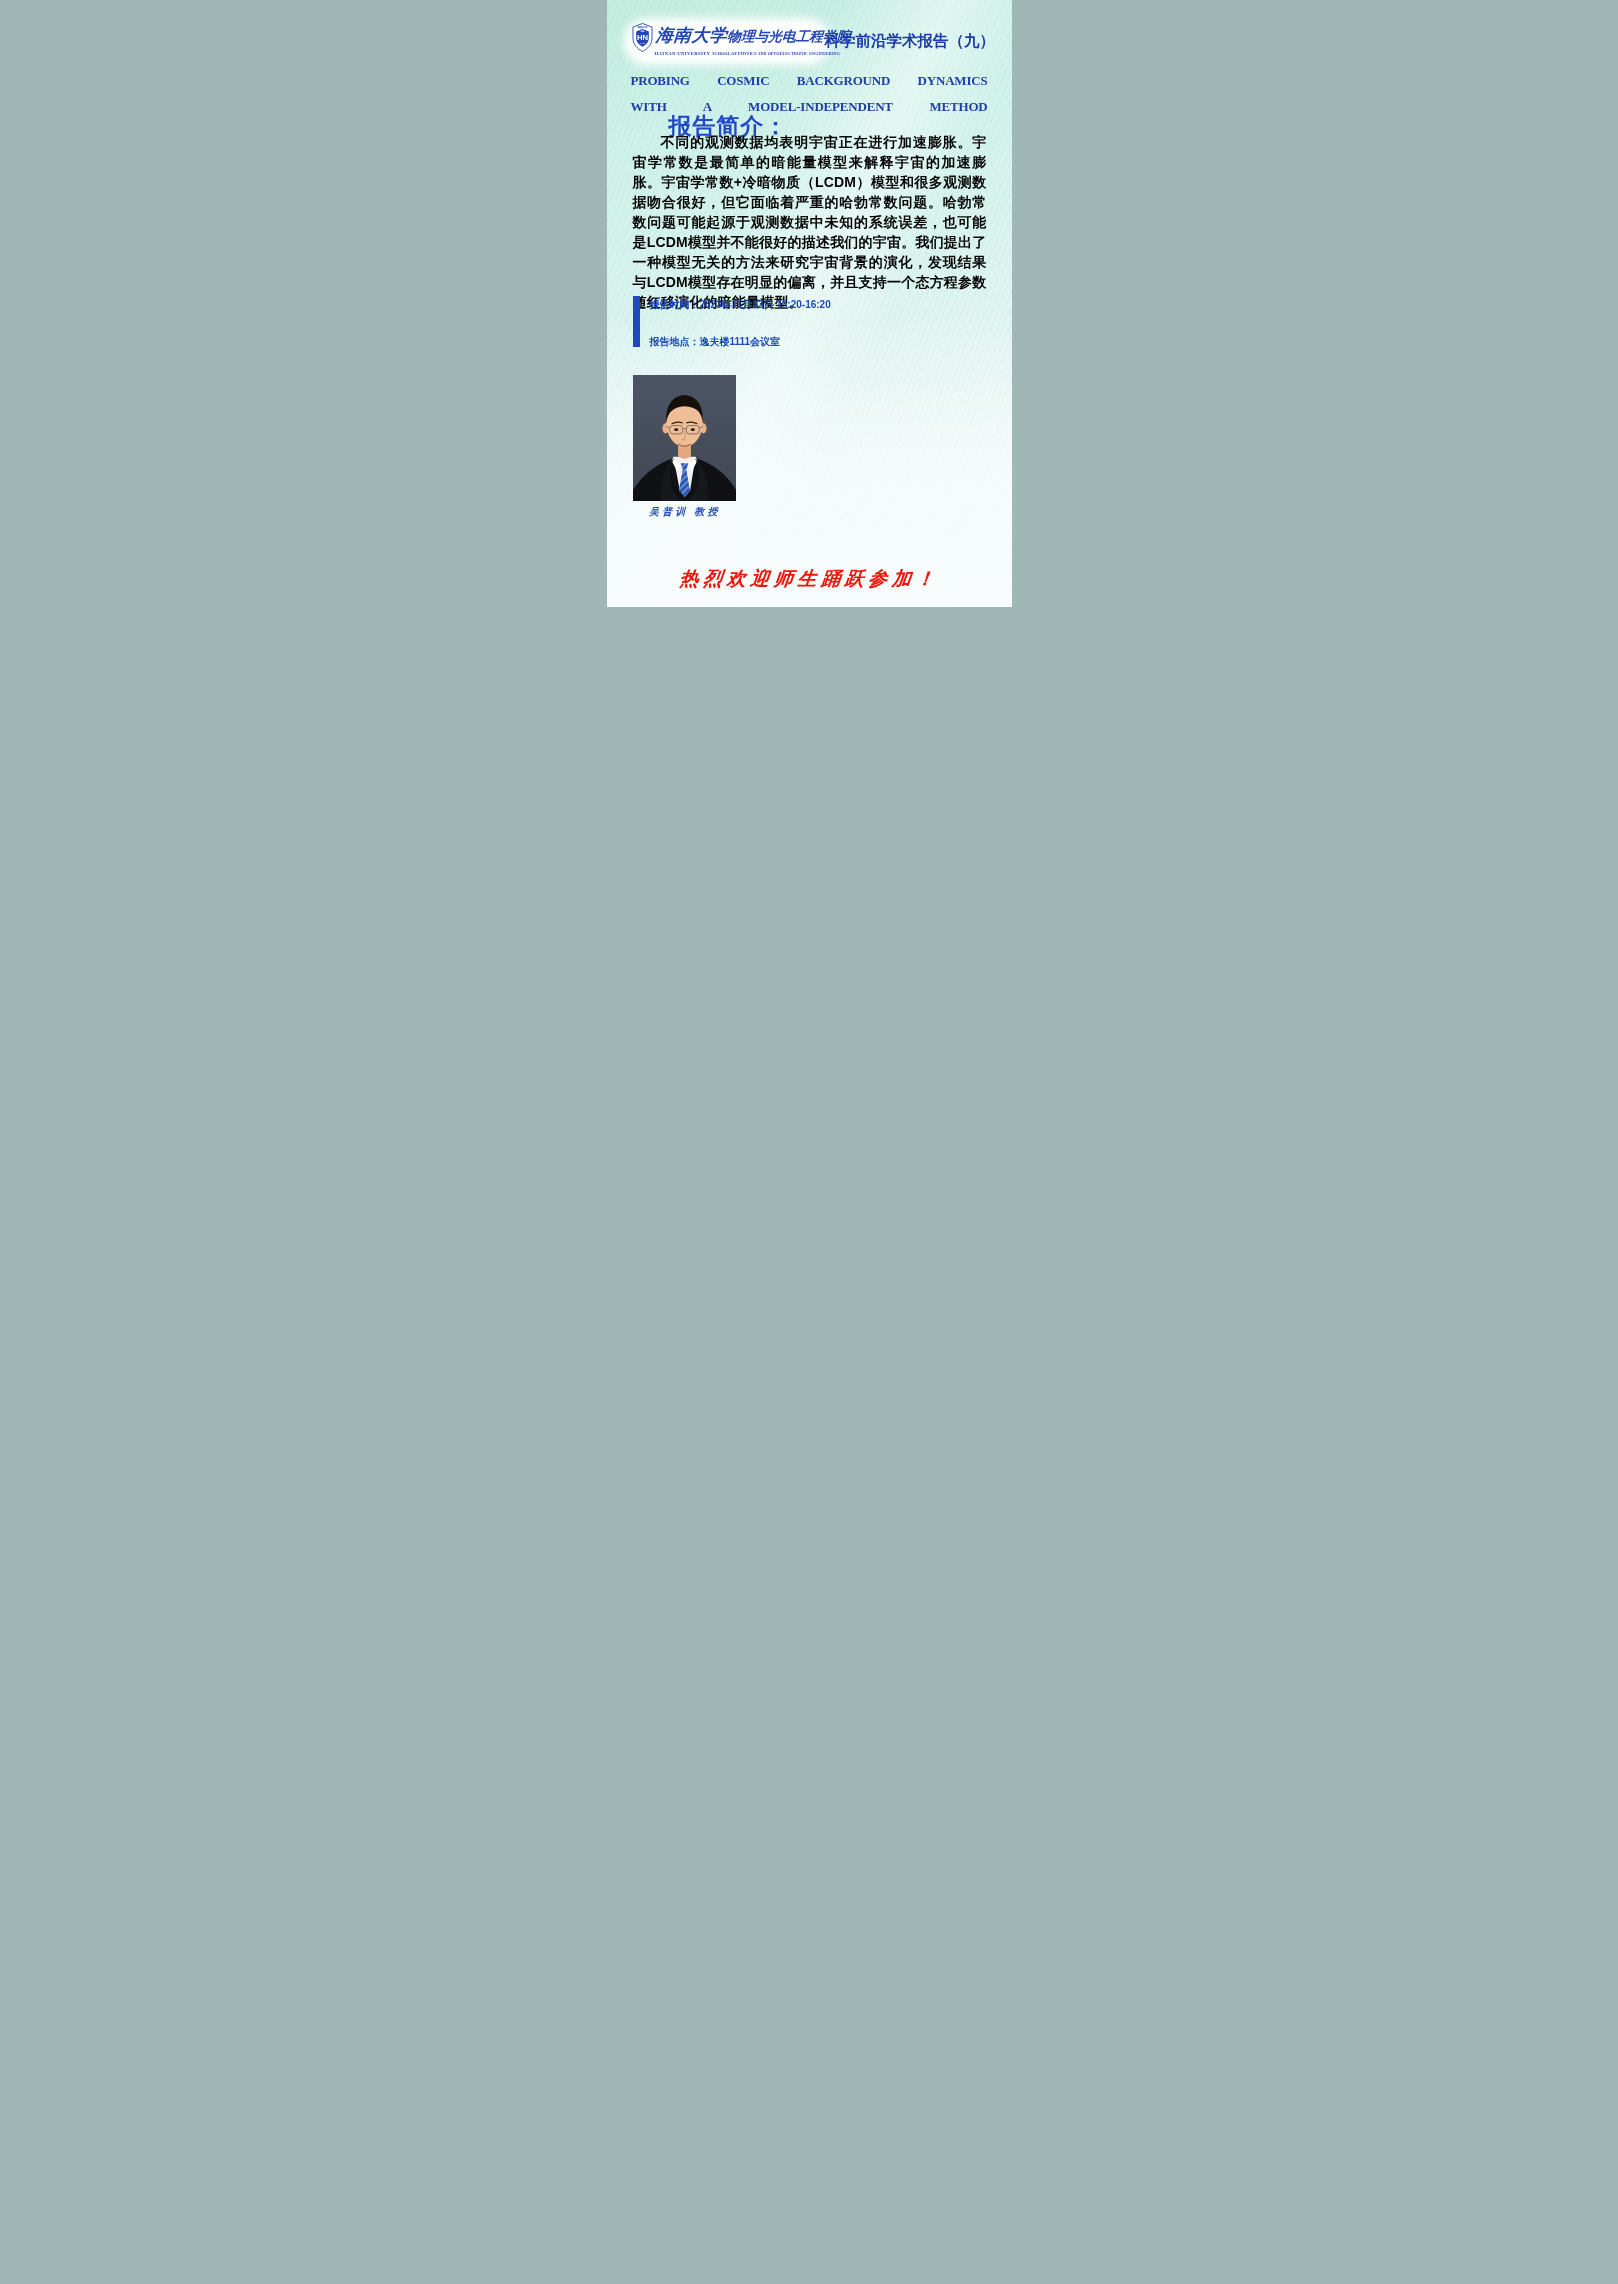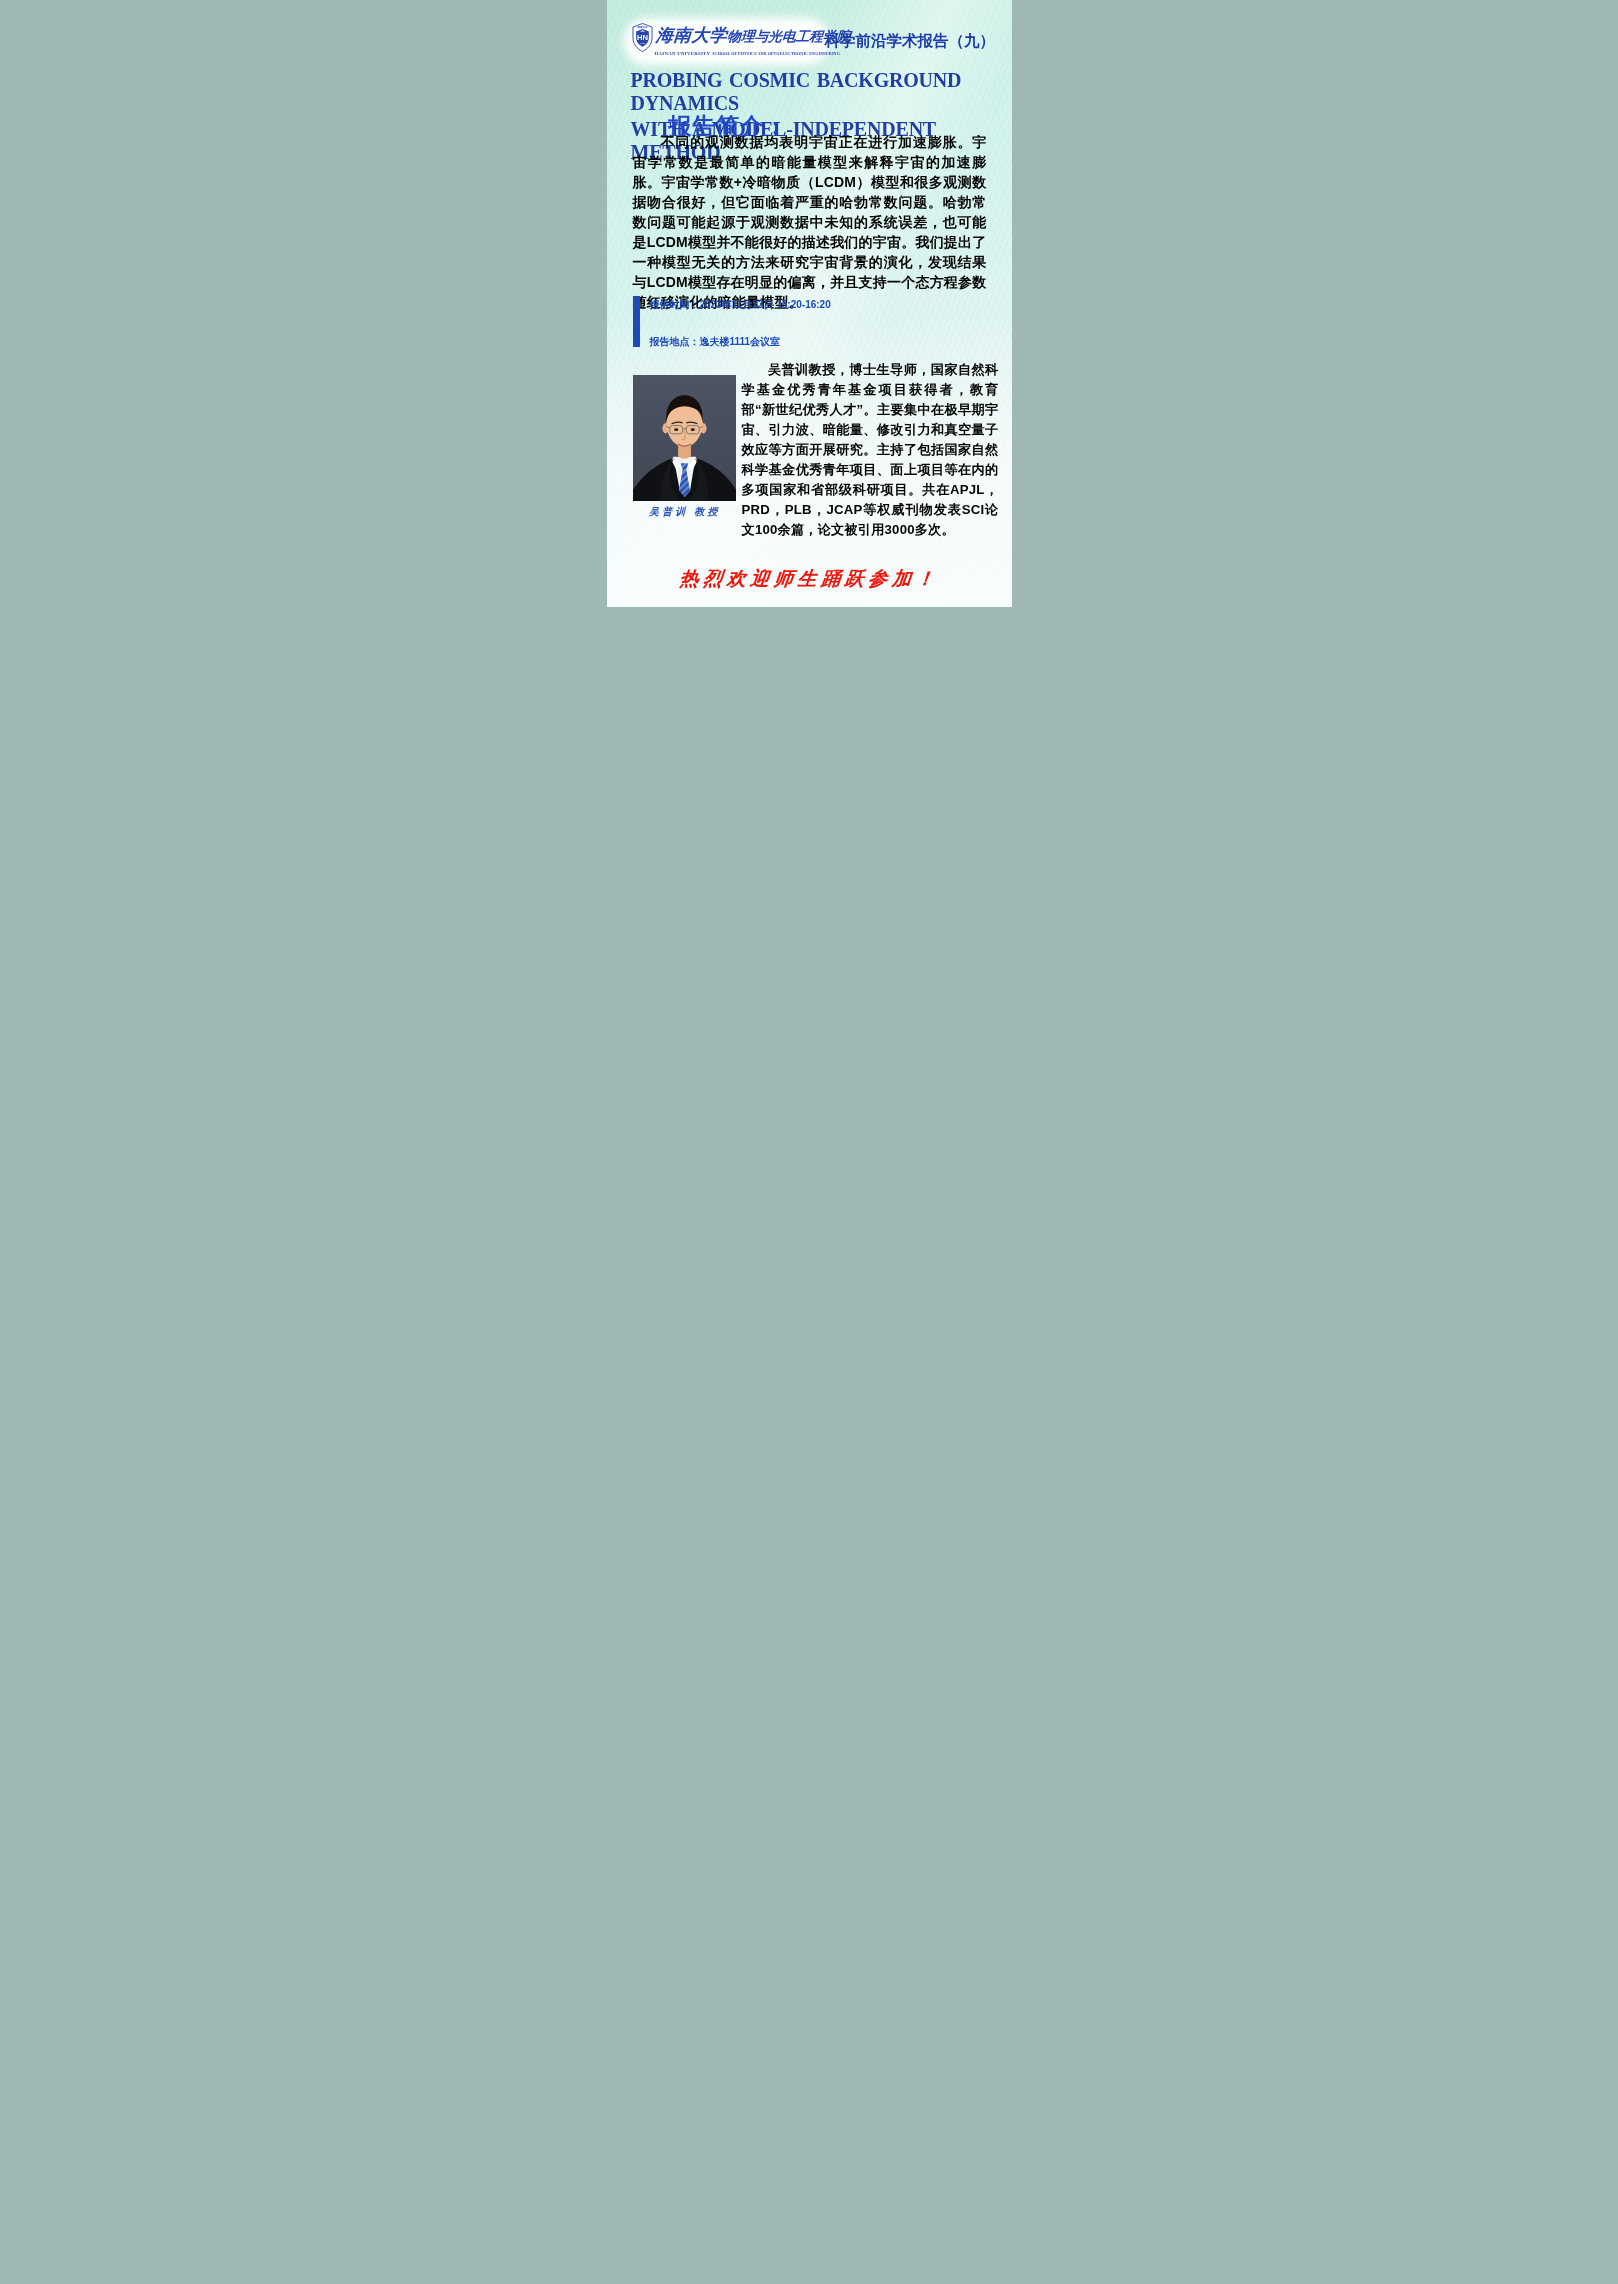--- a/index.html
+++ b/index.html
@@ -22,21 +22,21 @@
   .brand{position:absolute;left:48px;top:23px;width:181px;color:#2646b4;}
   .brand .cn{white-space:nowrap;font-family:"Liberation Serif","DejaVu Serif",serif;font-style:italic;font-weight:700;transform:skewX(-4deg);transform-origin:left bottom;}
   .brand .cn .uni{font-size:17.4px;letter-spacing:0.5px;}
   .brand .cn .sch{font-size:13.7px;letter-spacing:0;}
   .brand .en{margin-top:0.9px;font-family:"Liberation Serif","DejaVu Serif",serif;color:#2b44b0;white-space:nowrap;}
   .brand .en .u{font-size:4.8px;font-weight:700;letter-spacing:0.3px;}
   .brand .en .s{font-size:4.1px;font-weight:600;letter-spacing:0.1px;}
   .series{position:absolute;left:218px;top:31px;width:183px;font-family:"Liberation Serif","DejaVu Serif",serif;font-weight:700;font-size:15.5px;color:#1e3ca8;letter-spacing:0;white-space:nowrap;}
 
   .title-en{position:absolute;left:0;top:69px;width:100%;color:#203ea6;font-family:"Liberation Serif","DejaVu Serif",serif;font-weight:700;}
-  .title-en .ln{padding:0 24px;font-size:20px;line-height:23px;letter-spacing:-0.2px;word-spacing:1.8px;text-align:left;text-align-last:justify;}
+  .title-en .ln{padding:0 24px;font-size:13px;line-height:23px;letter-spacing:-0.2px;word-spacing:1.8px;text-align:left;text-align-last:justify;}
   .title-en .ln2{margin-top:3px;}
 
   .sec-label{position:absolute;left:26px;top:111px;font-size:23px;font-weight:700;color:#2148c6;letter-spacing:0.9px;margin-left:36px;}
   .abstract{position:absolute;left:26px;top:132px;width:354px;margin:0;font-size:14px;line-height:20px;font-weight:700;color:#060606;text-align:justify;text-indent:2em;letter-spacing:0.2px;}
 
   .sched-bar{position:absolute;left:26.5px;top:296px;width:7.3px;height:51px;background:#1d4ab5;}
   .sched{position:absolute;left:43px;top:297px;color:#1c49b8;font-weight:700;font-size:10px;white-space:nowrap;}
   .sched .row{line-height:16.4px;}
   .sched .row2{margin-top:21px;}
 
@@ -141,18 +141,17 @@
 
     <ellipse cx="94" cy="119" rx="4.5" ry="3" fill="#241a12"></ellipse>
     <ellipse cx="130" cy="119" rx="4.5" ry="3" fill="#241a12"></ellipse>
 
     <path d="M112 122 q3 12 0 18 q-3 2 -6 0" stroke="#c98f62" stroke-width="2" fill="none"></path>
     <path d="M98 150 q14 10 28 0" stroke="#b06b4e" stroke-width="3" fill="none"></path>
   </svg>
 
   <div class="photo-caption">吴普训 教授</div>
 
-  <p class="bio">吴普训教授，博士生导师，国家自然科学基金优秀青年基金项目获得者，教育部“新世纪优秀人才”。主要集中在极早期宇宙、引力波、暗能量、修改引力和真空量子效应等方面开展研究。主持了包括国家自然科学基金优秀青年项目、面上项目等在内的多项国家和省部级科研项目。共在APJL，PRD，PLB，JCAP等权威刊物发表SCI论文100余篇，论文被引用3000多次。</p>
 
   <div class="welcome">热烈欢迎师生踊跃参加！</div>
 
 </div>
 
 
 </body></html>

